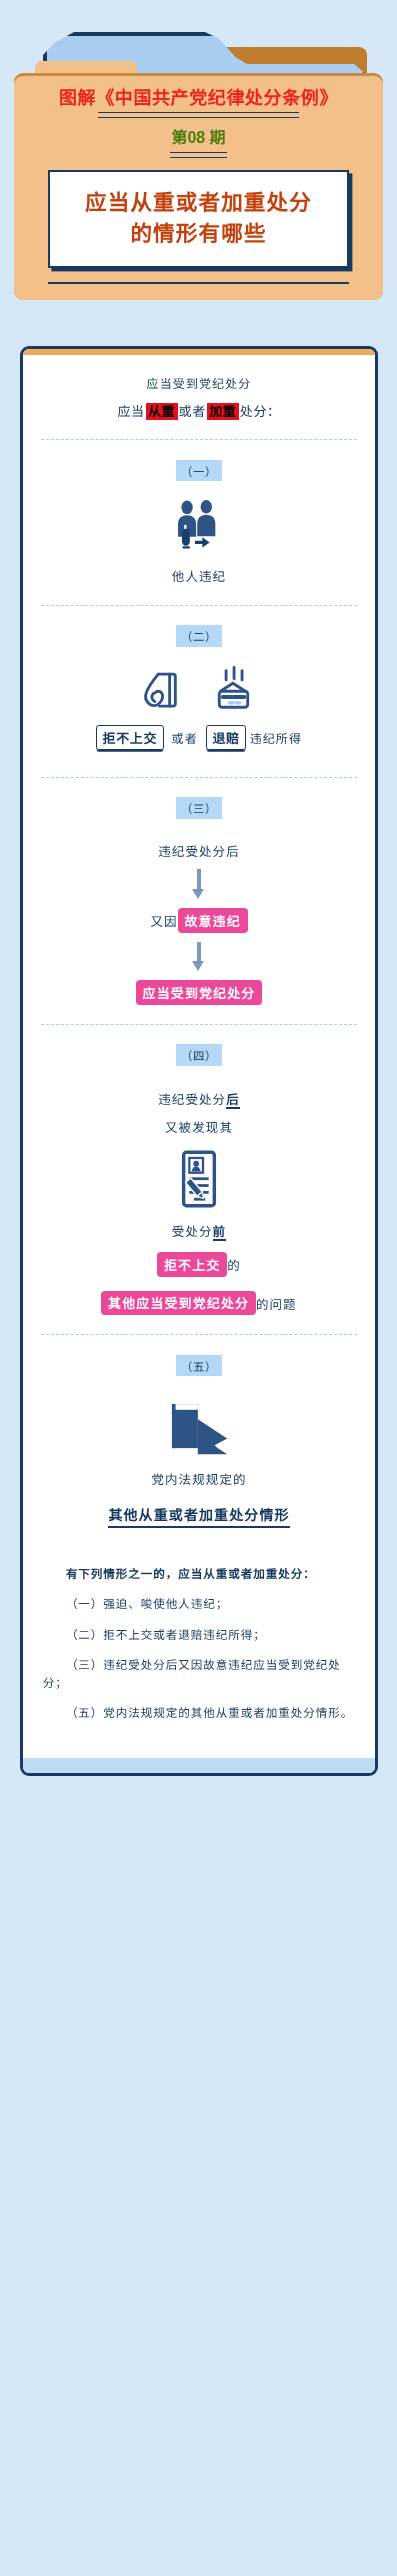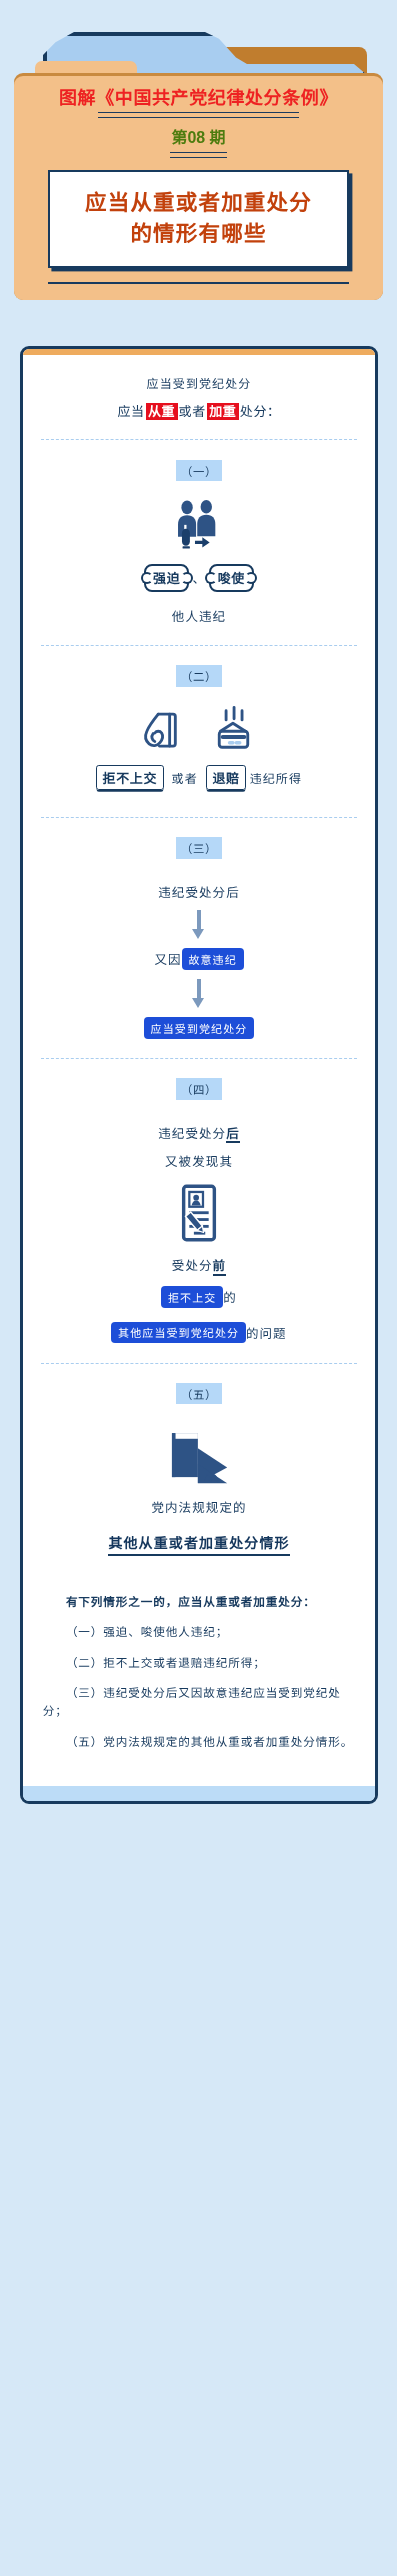--- a/index.html
+++ b/index.html
@@ -171,21 +171,21 @@
     margin:0 0 10.2px;
   }
   .lead2{
     font-size:13px;
     letter-spacing:0.6px;
     color:#173a5e;
     margin:0;
   }
   .hl-red{
     background:#e60f1e;
-    color:#ffffff;
+    color:#000000;
     font-weight:700;
     padding:1.1px 2.3px;
     margin:0 1.1px;
   }
 
   .idx{
     display:inline-block;
     background:#b5d8f8;
     color:#173a5e;
     font-size:11.4px;
@@ -239,24 +239,24 @@
     display:inline-block;
     border:1.7px solid #173a5e;
     border-radius:2.8px;
     padding:1.7px 5.7px;
     font-weight:900;
     font-size:13px;
     box-shadow:0 2.3px 0 -0.6px #173a5e;
   }
   .tag-solid{
     display:inline-block;
-    background:#1d4ed8;
+    background:#ec4899;
     color:#ffffff;
-    font-weight:400;
-    font-size:11px;
+    font-weight:700;
+    font-size:13px;
     letter-spacing:1.1px;
     border-radius:4px;
     padding:2.8px 6.8px;
   }
   .plain{ font-size:12.5px; letter-spacing:1.1px; color:#173a5e;}
   .plain-sm{ font-size:12px; letter-spacing:1.1px; color:#173a5e;}
 
   .arrow-down{
     width:8px;
     margin:9px auto;
@@ -363,25 +363,20 @@
                 <rect x="21" y="44" width="4" height="20"></rect>
               </g>
               <g fill="#1b3f6b">
                 <path d="M24 51c-4 0-7 3-7 8v14c0 5 3 8 7 8s7-3 7-8V59c0-5-3-8-7-8z"></path>
                 <rect x="18" y="82" width="13" height="4" rx="1"></rect>
                 <path d="M40 72h13v-6l13 9-13 9v-6H40z"></path>
               </g>
             </svg>
           </span>
         </div>
-        <div class="tag-row">
-          <span class="tag-wave">强迫</span>
-          <span>、</span>
-          <span class="tag-wave">唆使</span>
-        </div>
         <div class="plain" style="margin-top:14.8px">他人违纪</div>
       </div>
 
       <div class="dash"></div>
 
       <div class="block">
         <div class="idx">（二）</div>
         <div class="icon-row">
           <span>
             <svg width="49" height="48" viewBox="0 0 86 84" fill="none" stroke="#2e5385" stroke-width="5" stroke-linecap="round" stroke-linejoin="round">

